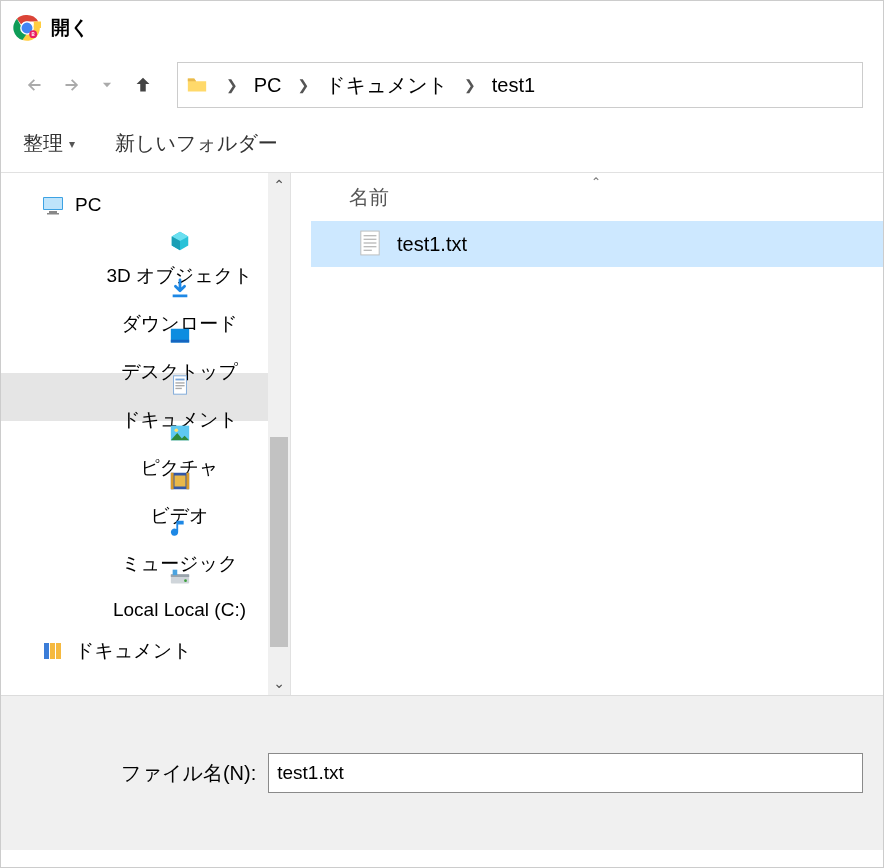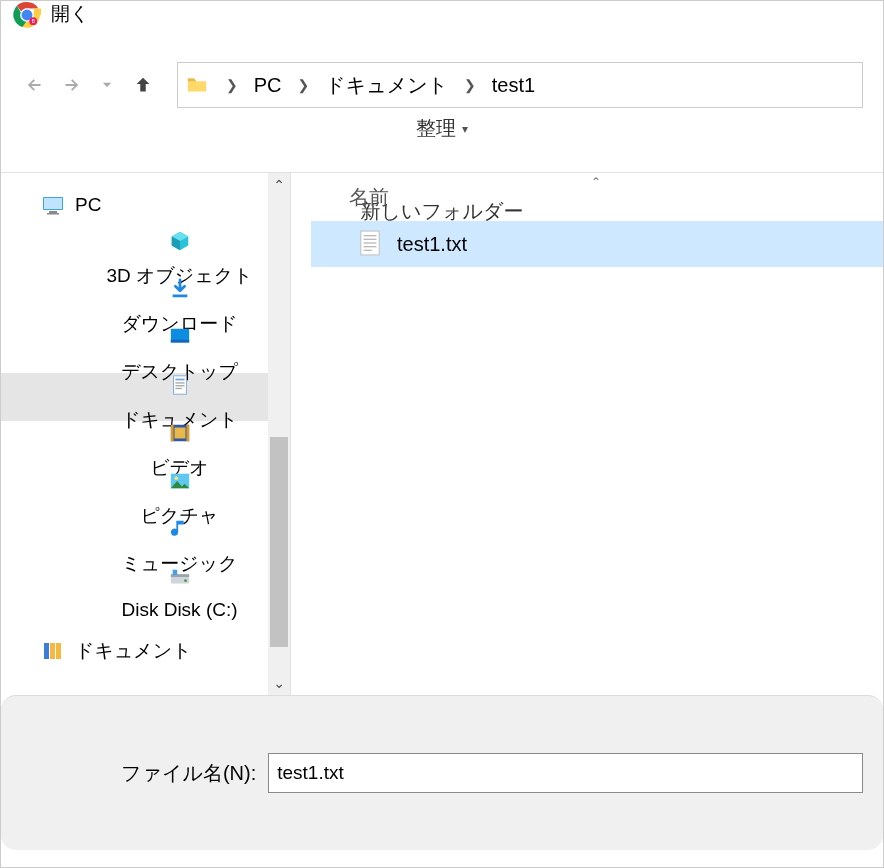--- a/index.html
+++ b/index.html
@@ -8,24 +8,25 @@
     font-size: 17px;
     background: #fff;
     color: #000;
     width: 884px;
     height: 868px;
     overflow: hidden;
     border: 1px solid #ccc;
   }
   .title-bar {
     display: flex;
-    align-items: flex-start;
+    align-items: center;
     height: 54px;
     padding: 0 12px;
     gap: 10px;
+    font-weight: bold;
   }
   .chrome-icon {
     width: 28px; height: 28px; position: relative;
   }
   .title-text { font-size: 19px; }
   .nav-row {
     display: flex;
     align-items: center;
     height: 60px;
     padding: 0 20px;
@@ -55,24 +56,23 @@
     color: #555; font-size: 14px;
     padding: 0 10px;
   }
   .crumb { font-size: 20px; padding: 2px 4px; }
   .toolbar-row {
     display: flex;
     align-items: center;
     height: 58px;
     padding: 0 22px;
     border-bottom: 1px solid #e1e1e1;
-    gap: 56px;
+    gap: 40px;
     font-size: 20px;
     color: #333;
-    flex-direction: column;
   }
   .toolbar-item { display: flex; align-items: center; gap: 2px; }
   .drop-caret { color: #555; font-size: 12px; margin-left: 4px; }
   .body-area {
     display: flex;
     height: 522px;
     background: #fff;
   }
   .sidebar {
     width: 290px;
@@ -128,21 +128,20 @@
   .file-row.selected { background: #cde8ff; }
   .file-icon { width: 24px; height: 28px; }
   .bottom-area {
     background: #f0f0f0;
     border-top: 1px solid #dcdcdc;
     height: 155px;
     display: flex;
     align-items: center;
     padding: 0 20px;
     gap: 12px;
-    border-radius: 15px;
   }
   .filename-label {
     font-size: 20px;
     color: #000;
     margin-left: 100px;
   }
   .filename-input {
     flex: 1;
     height: 40px;
     border: 1px solid #8a8a8a;
@@ -273,59 +272,59 @@
             <rect x="7" y="12" width="10" height="1.5" fill="#aaa"></rect>
             <rect x="7" y="15" width="7" height="1.5" fill="#aaa"></rect>
           </svg>
       </span>
       <span>ドキュメント</span>
     </div>
 
     <div class="tree-item child">
       <span class="tree-icon">
         <svg viewBox="0 0 24 24" width="22" height="22">
+            <rect x="2" y="4" width="20" height="16" fill="#5ec8f2"></rect>
+            <circle cx="8" cy="9" r="2" fill="#ffe16b"></circle>
+            <path d="M2 20l7-8 5 6 3-3 5 5H2z" fill="#2e8a3a"></path>
+          </svg>
+      </span>
+      <span>ピクチャ</span>
+    </div>
+
+    <div class="tree-item child">
+      <span class="tree-icon">
+        <svg viewBox="0 0 24 24" width="22" height="22">
             <rect x="2" y="3" width="20" height="18" fill="#3257a7"></rect>
             <rect x="2" y="3" width="3" height="18" fill="#d99b2b"></rect>
             <rect x="19" y="3" width="3" height="18" fill="#d99b2b"></rect>
             <rect x="6" y="6" width="12" height="12" fill="#e8b84b"></rect>
           </svg>
       </span>
       <span>ビデオ</span>
     </div>
 
     <div class="tree-item child">
       <span class="tree-icon">
         <svg viewBox="0 0 24 24" width="22" height="22">
-            <rect x="2" y="4" width="20" height="16" fill="#5ec8f2"></rect>
-            <circle cx="8" cy="9" r="2" fill="#ffe16b"></circle>
-            <path d="M2 20l7-8 5 6 3-3 5 5H2z" fill="#2e8a3a"></path>
-          </svg>
-      </span>
-      <span>ピクチャ</span>
-    </div>
-
-    <div class="tree-item child">
-      <span class="tree-icon">
-        <svg viewBox="0 0 24 24" width="22" height="22">
             <path d="M10 3v12a4 4 0 1 1-2-3V3h8v4h-6z" fill="#1e88e5"></path>
           </svg>
       </span>
       <span>ミュージック</span>
     </div>
 
     <div class="tree-item child">
       <span class="tree-icon">
         <svg viewBox="0 0 24 24" width="22" height="22">
             <rect x="2" y="9" width="20" height="10" rx="1" fill="#cfd5da"></rect>
             <rect x="2" y="9" width="20" height="3" fill="#9aa4ac"></rect>
             <rect x="4" y="4" width="5" height="6" fill="#4aa3e0"></rect>
             <circle cx="18" cy="16" r="1.5" fill="#3b9e3b"></circle>
           </svg>
       </span>
-      <span>Disk Disk (C:)</span>
+      <span>Local Local (C:)</span>
     </div>
 
     <div style="height:14px;"></div>
 
     <div class="tree-item">
       <span class="tree-icon">
         <svg viewBox="0 0 24 24" width="24" height="24">
             <rect x="3" y="4" width="5" height="16" fill="#3b7dd8"></rect>
             <rect x="9" y="4" width="5" height="16" fill="#f5b940"></rect>
             <rect x="15" y="4" width="5" height="16" fill="#f5b940"></rect>

